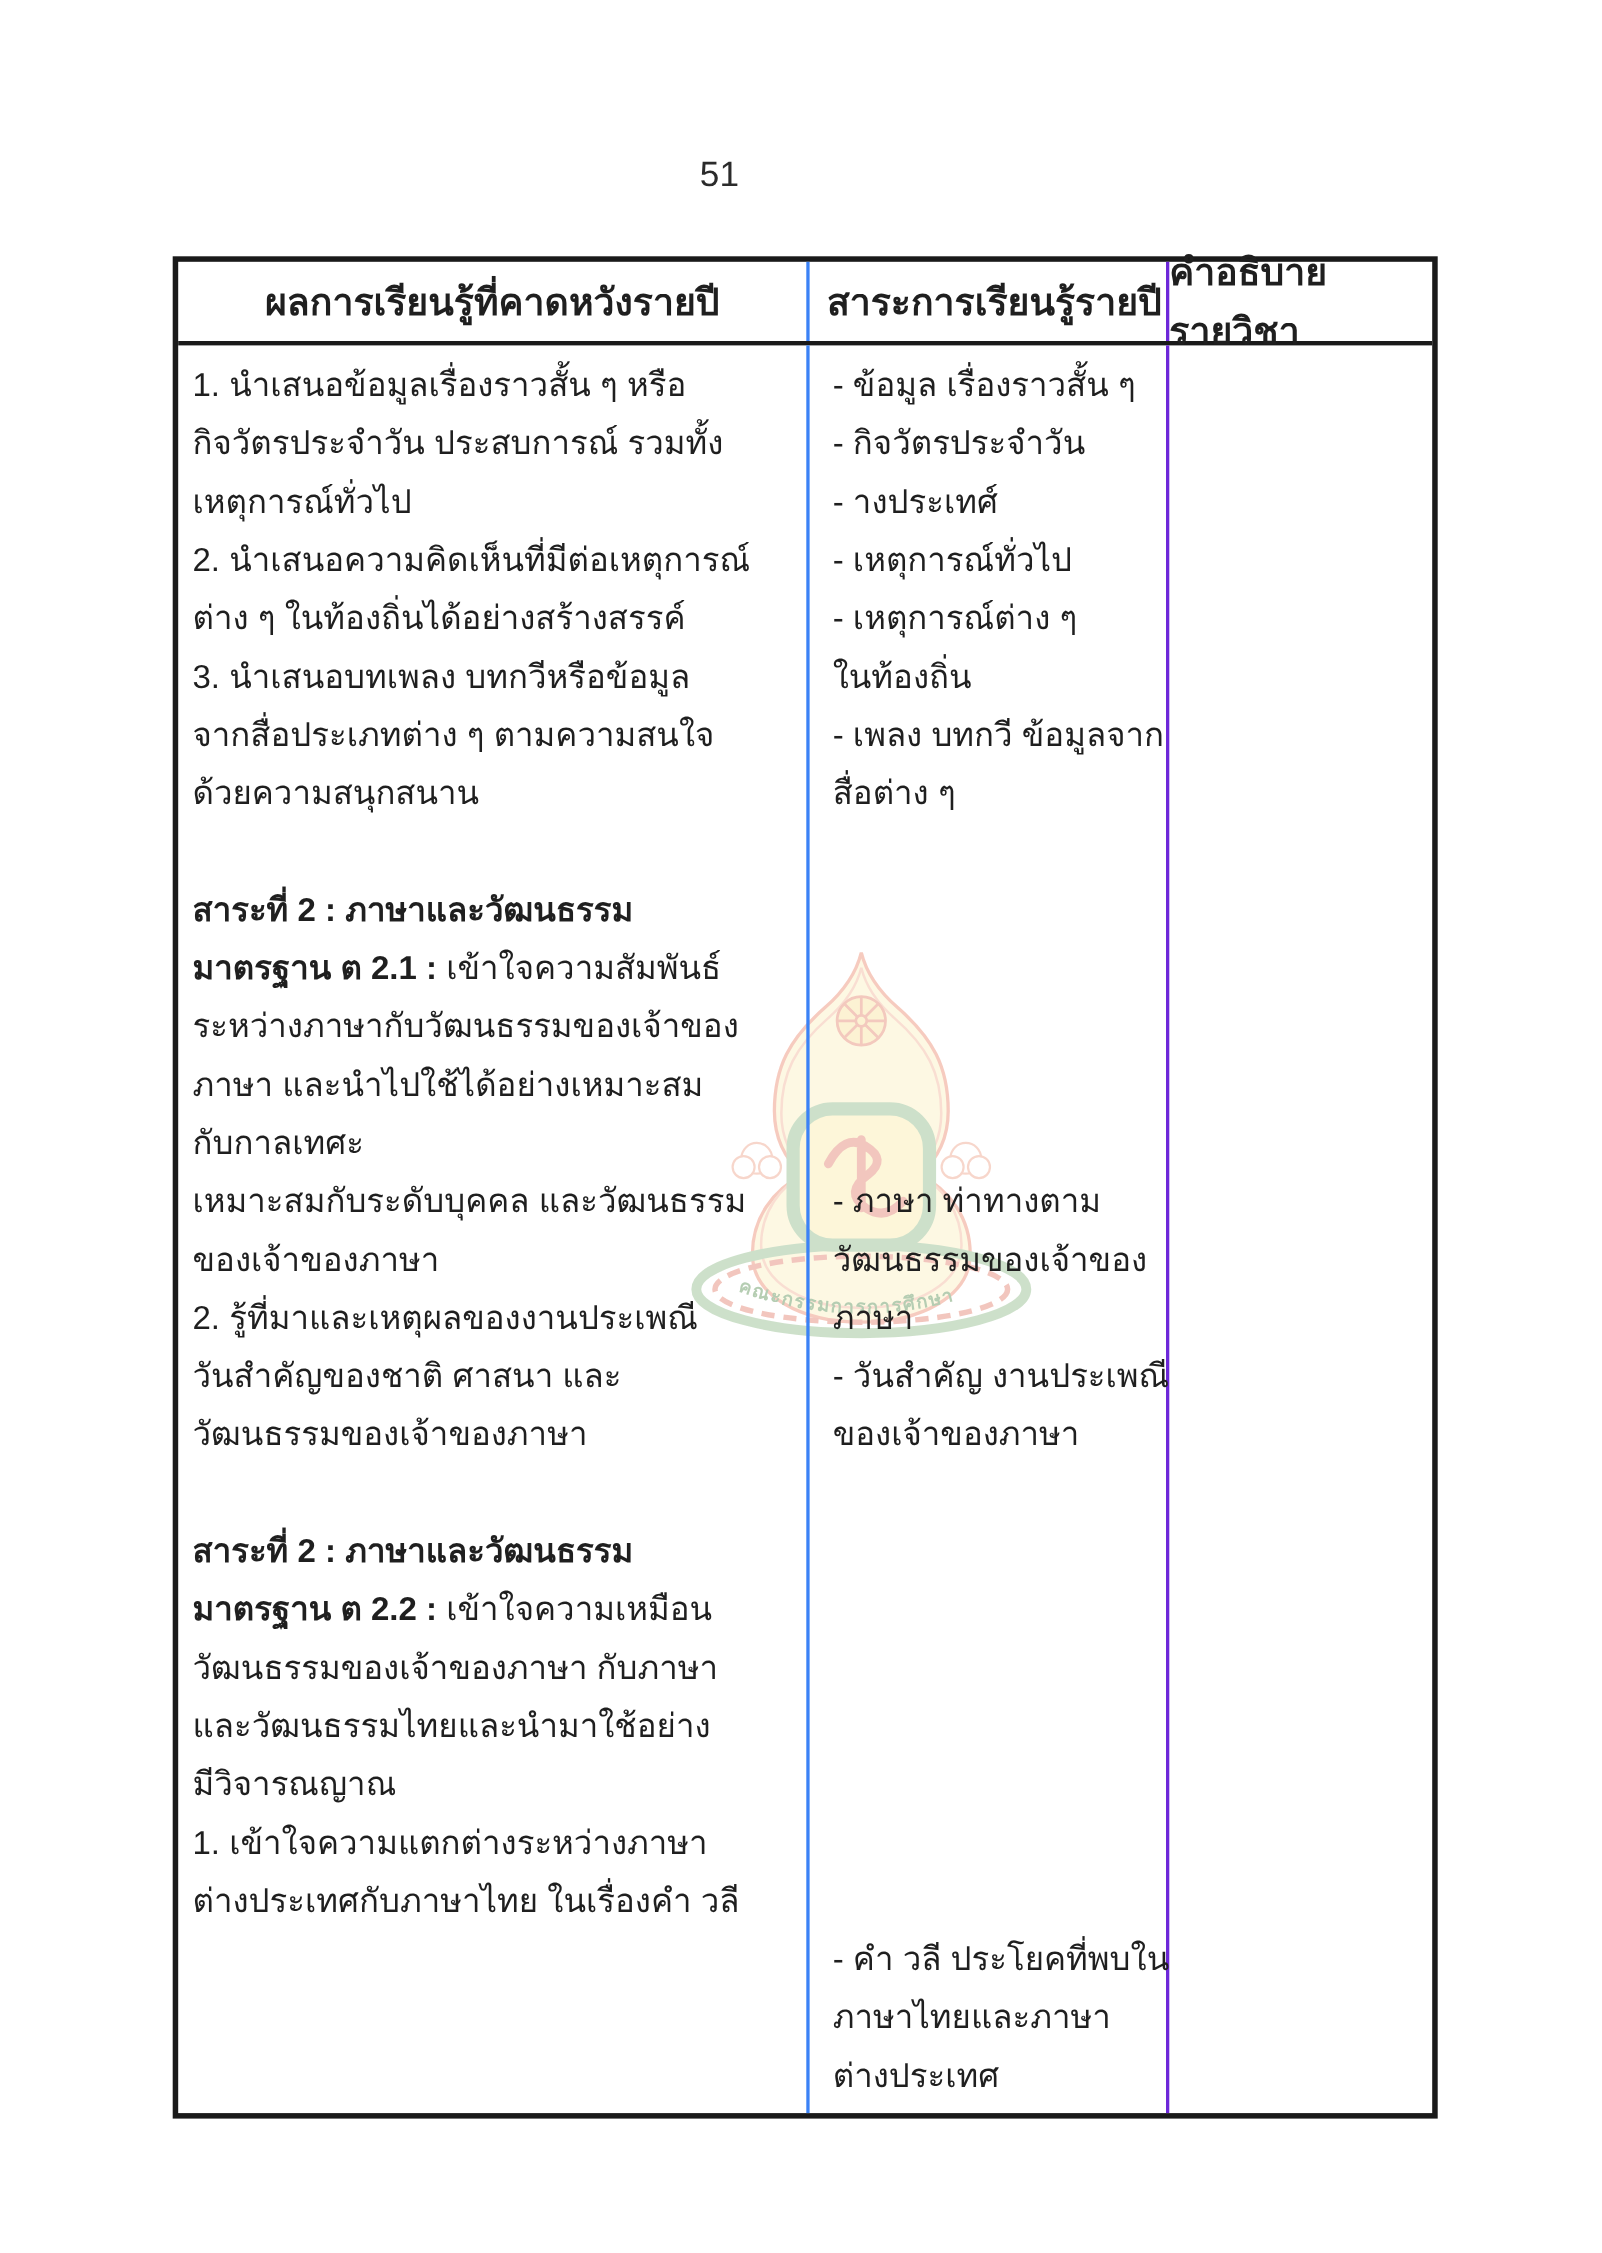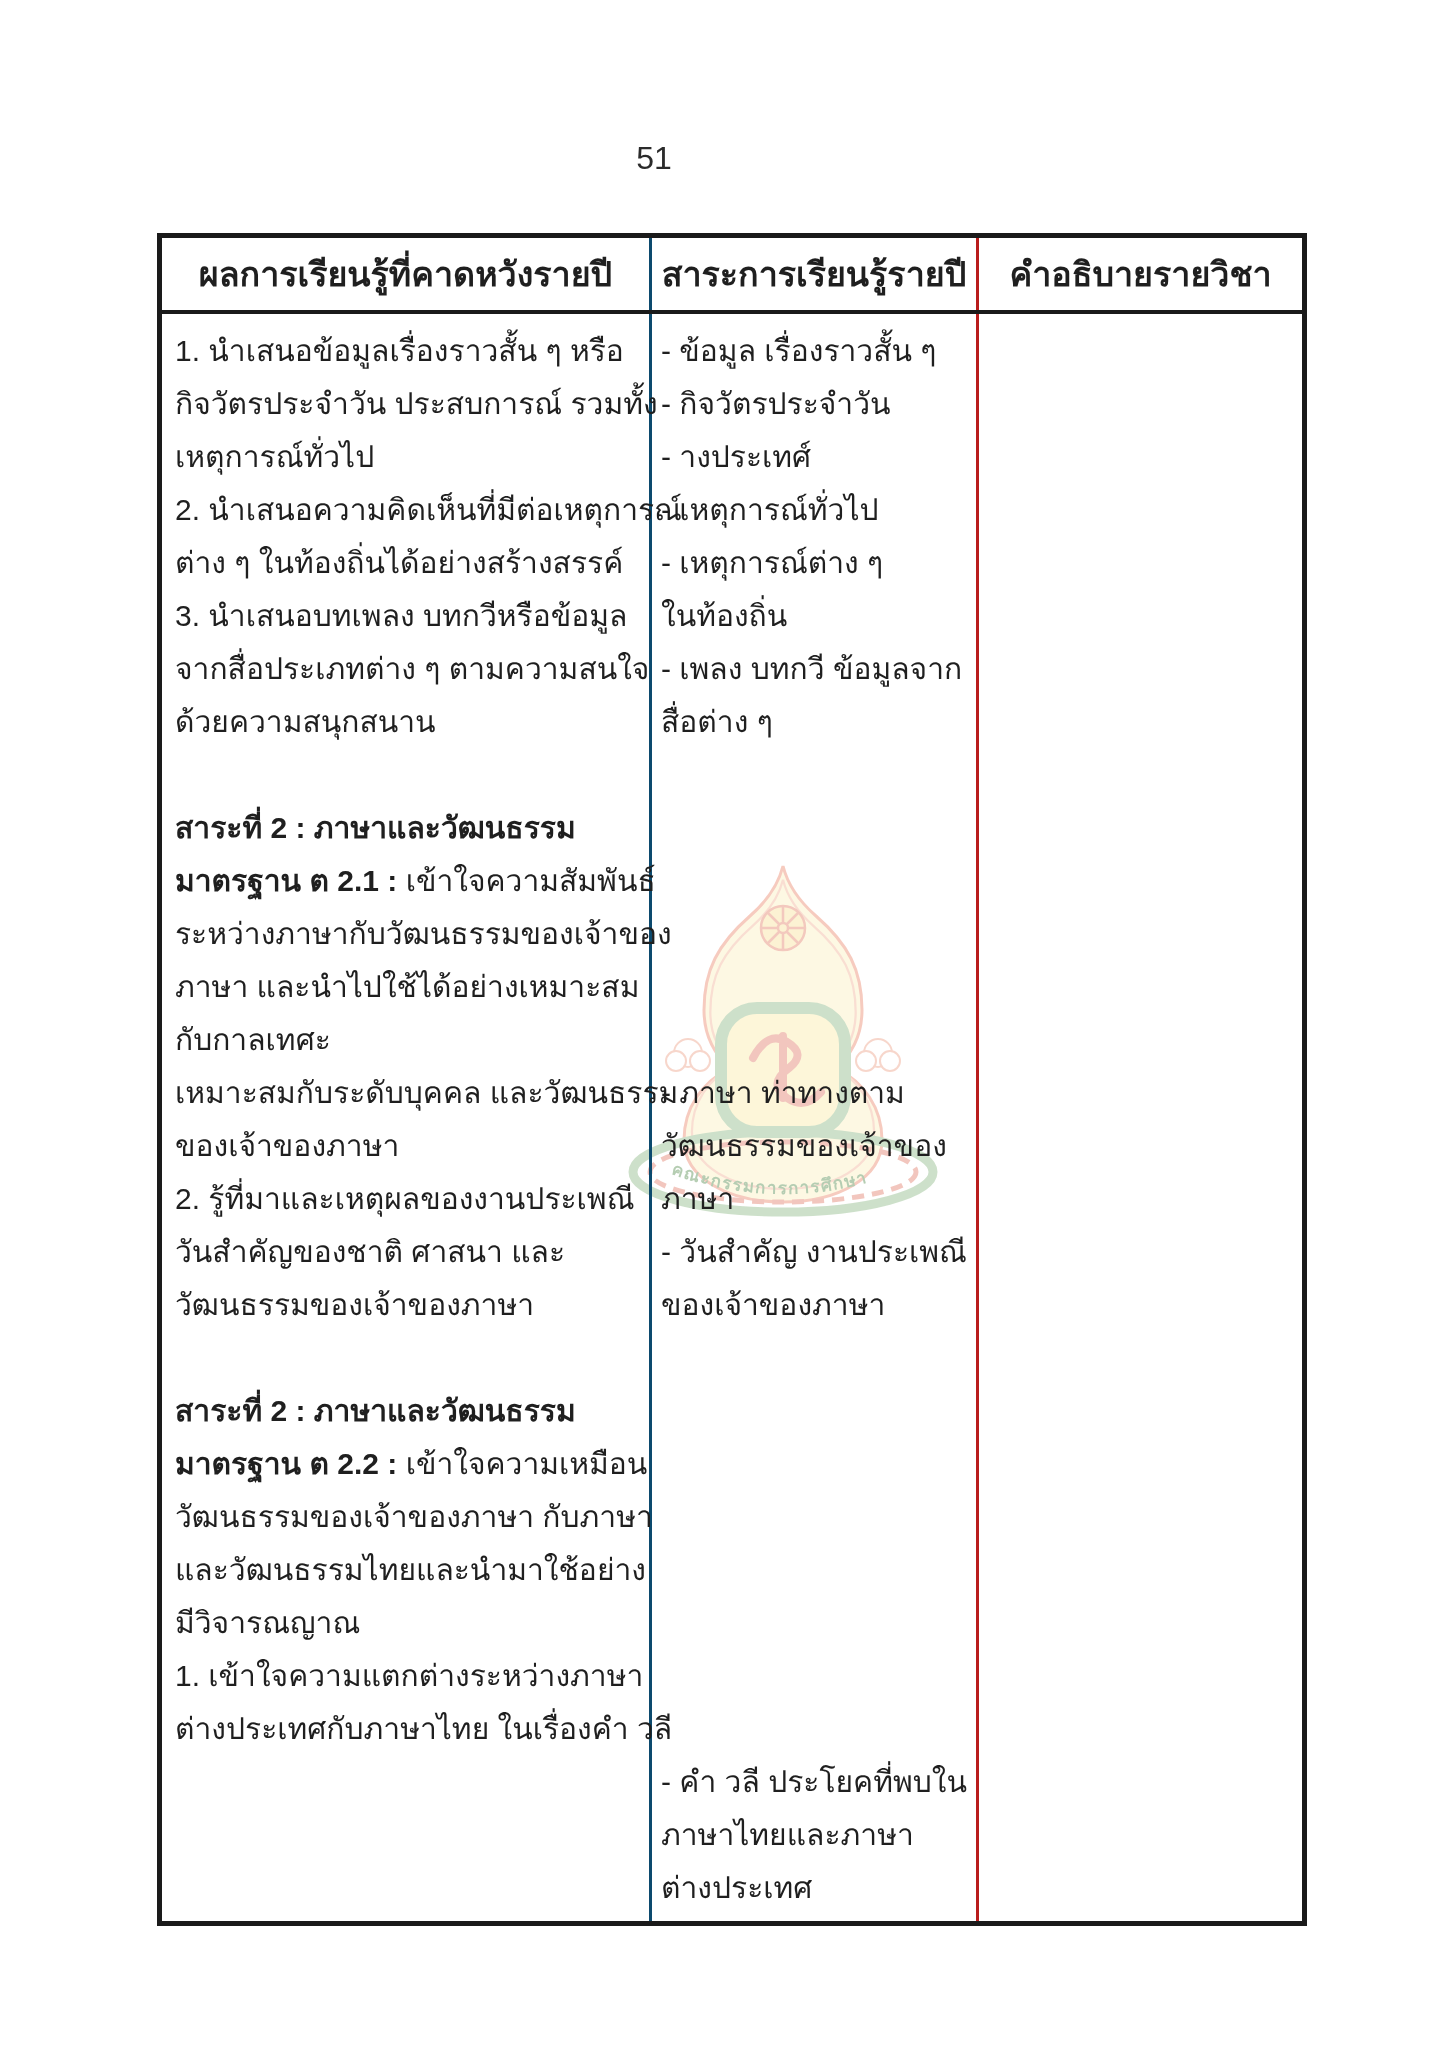--- a/index.html
+++ b/index.html
@@ -19,22 +19,22 @@
   .doc-table{
     position:absolute;left:157px;top:233px;width:1150px;z-index:1;
     border:5px solid #1a1a1a;box-sizing:border-box;background:transparent;
   }
   .header-row{display:flex;border-bottom:4px solid #1a1a1a;}
   .hcell{
     height:72px;display:flex;align-items:center;justify-content:center;
     font-weight:bold;font-size:34px;box-sizing:border-box;
   }
   .body-row{display:flex;align-items:stretch;}
-  .col-outcomes{width:490px;border-right:3px solid #0c4a6e;box-sizing:border-box;}
-  .col-content{width:327px;border-right:3px solid #b91c1c;box-sizing:border-box;}
+  .col-outcomes{width:574px;border-right:3px solid #3b82f6;box-sizing:border-box;}
+  .col-content{width:327px;border-right:3px solid #6d28d9;box-sizing:border-box;padding-left:12px;}
   .col-desc{flex:1;box-sizing:border-box;}
   .bcell{padding-top:10px;padding-bottom:7px;}
   .tline{
     height:53px;line-height:53px;font-size:30px;white-space:nowrap;
     padding-left:13px;overflow:visible;
   }
   .col-content .tline{padding-left:9px;}
   .b{font-weight:bold;}
 </style>
 </head>

